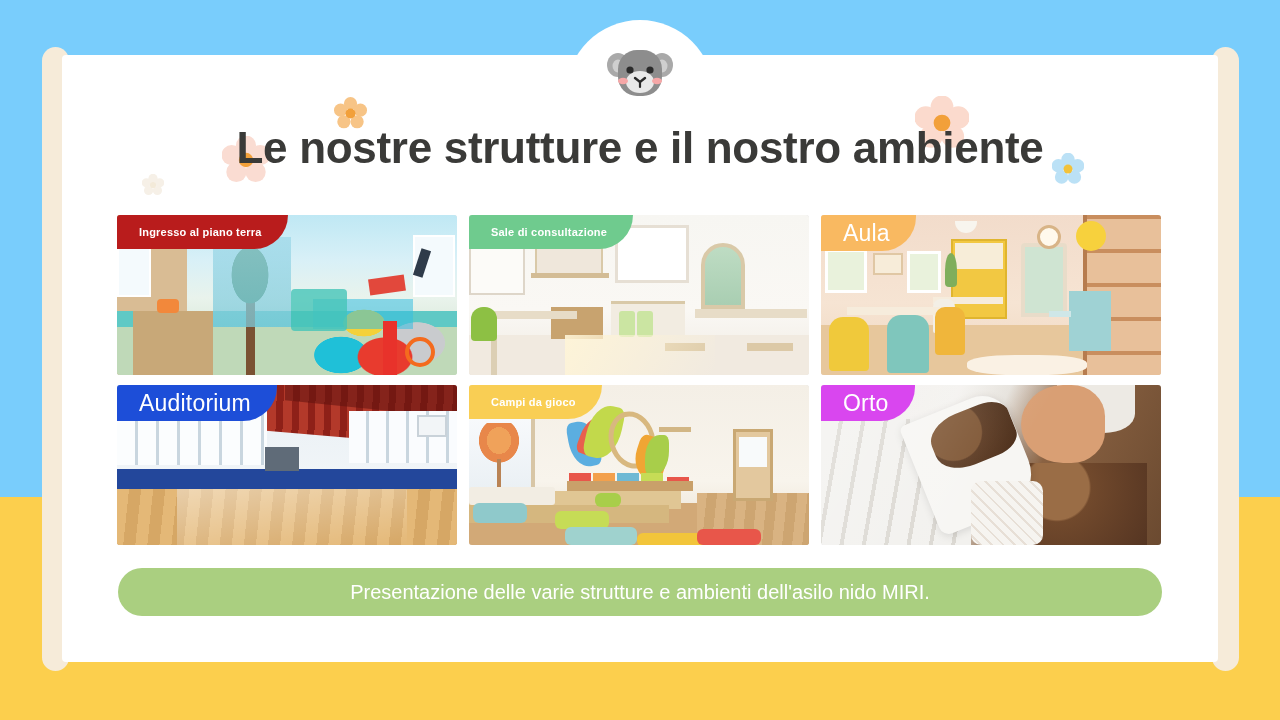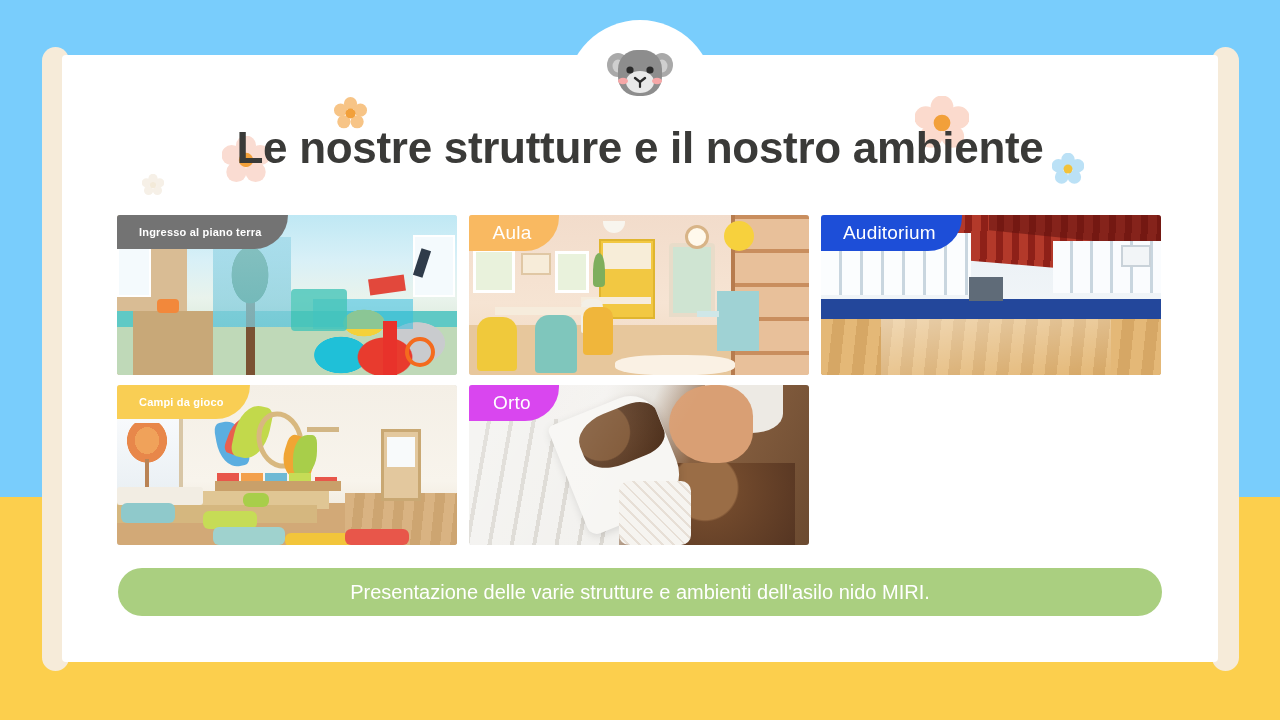--- a/index.html
+++ b/index.html
@@ -67,21 +67,21 @@
     height:34px; min-width:90px;
     padding:0 26px 0 22px;
     display:flex; align-items:center; justify-content:center;
     color:#FFFFFF;
     border-bottom-right-radius:34px;
     font-size:11px; font-weight:bold;
     letter-spacing:.2px;
     white-space:nowrap;
     z-index:3;
   }
-  .badge.big{ font-size:19px; font-weight:normal; height:36px; }
+  .badge.big{ font-size:23px; font-weight:normal; height:36px; }
 
   
   .caption{
     position:absolute; left:118px; top:568px; width:1044px; height:48px;
     background:#AACF80; border-radius:24px;
     display:flex; align-items:center; justify-content:center;
     color:#FFFFFF; font-size:20px;
   }
 
   
@@ -332,23 +332,43 @@
         <div class="ing-c"></div>
       <div class="ing-a"></div>
         <div class="ing-g"></div>
         <div class="ing-h"></div>
       <div class="ing-d"></div>
         <div class="ing-e"></div>
         <div class="ing-i"></div>
       <div class="ing-j"></div>
         <div class="ing-k"></div>
     </div>
-    <div class="badge" style="background:#737373;">Ingresso al piano terra</div>
-  </div>
-
+    <div class="badge" style="background:#b91c1c;">Ingresso al piano terra</div>
+  </div>
+
+  <div class="card">
+    <div class="photo ph-sale">
+      <div class="sl-board"></div>
+        <div class="sl-frame"></div>
+        <div class="sl-shelf"></div>
+      <div class="sl-win"></div>
+        <div class="sl-mirror"></div>
+        <div class="sl-cab"></div>
+      <div class="sl-bin1"></div>
+        <div class="sl-bin2"></div>
+        <div class="sl-box"></div>
+      <div class="sl-tableL"></div>
+        <div class="sl-chair"></div>
+      <div class="sl-tableR"></div>
+        <div class="sl-stool1"></div>
+        <div class="sl-stool2"></div>
+      <div class="sl-sun"></div>
+    </div>
+    <div class="badge" style="background:#6FCB8E;">Sale di consultazione</div>
+  </div>
 
   <div class="card">
     <div class="photo ph-aula">
       <div class="au-shelfR"></div>
         <div class="au-win1"></div>
         <div class="au-win2"></div>
       <div class="au-pic"></div>
         <div class="au-cab"></div>
         <div class="au-cabs"></div>
       <div class="au-door"></div>

